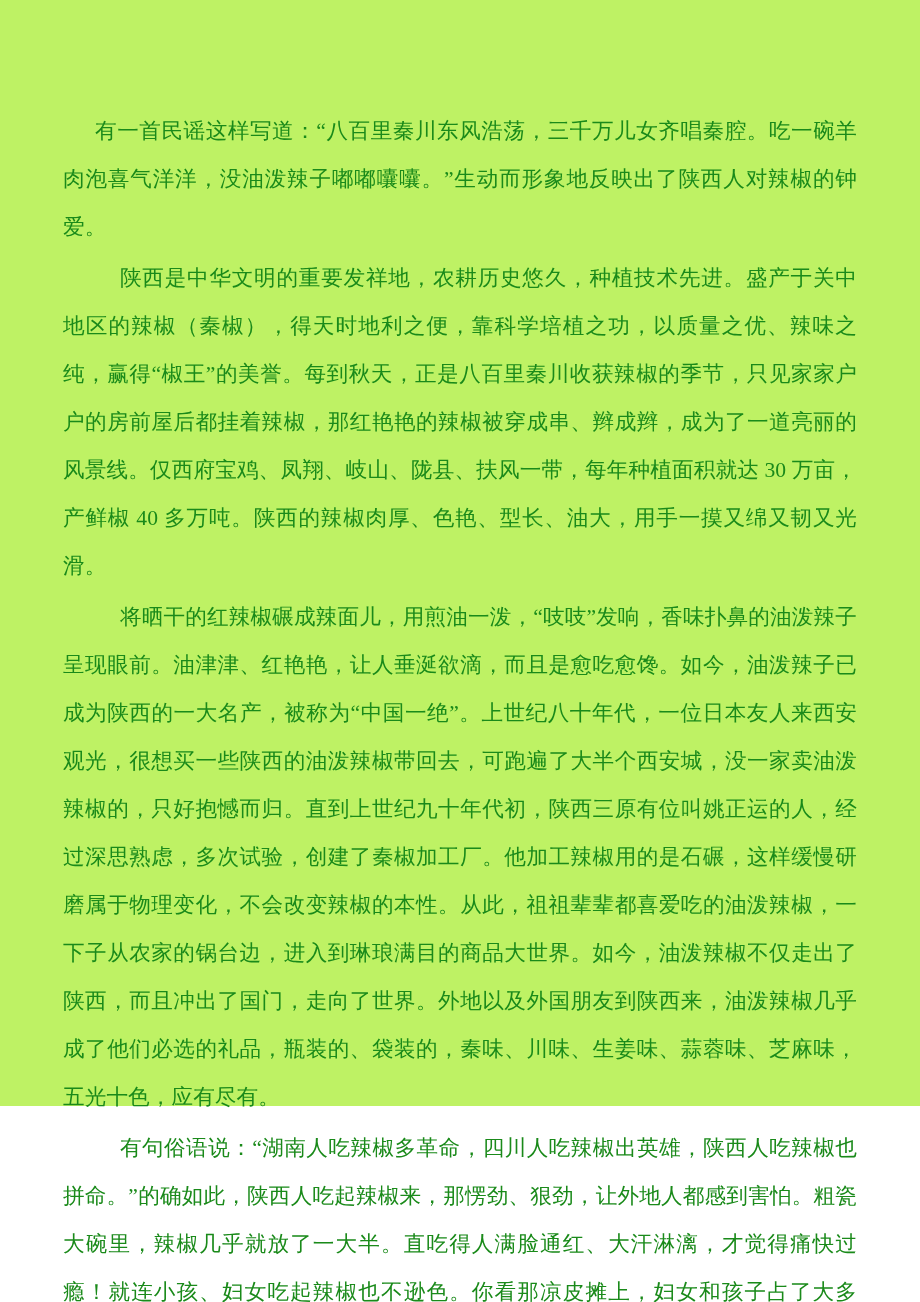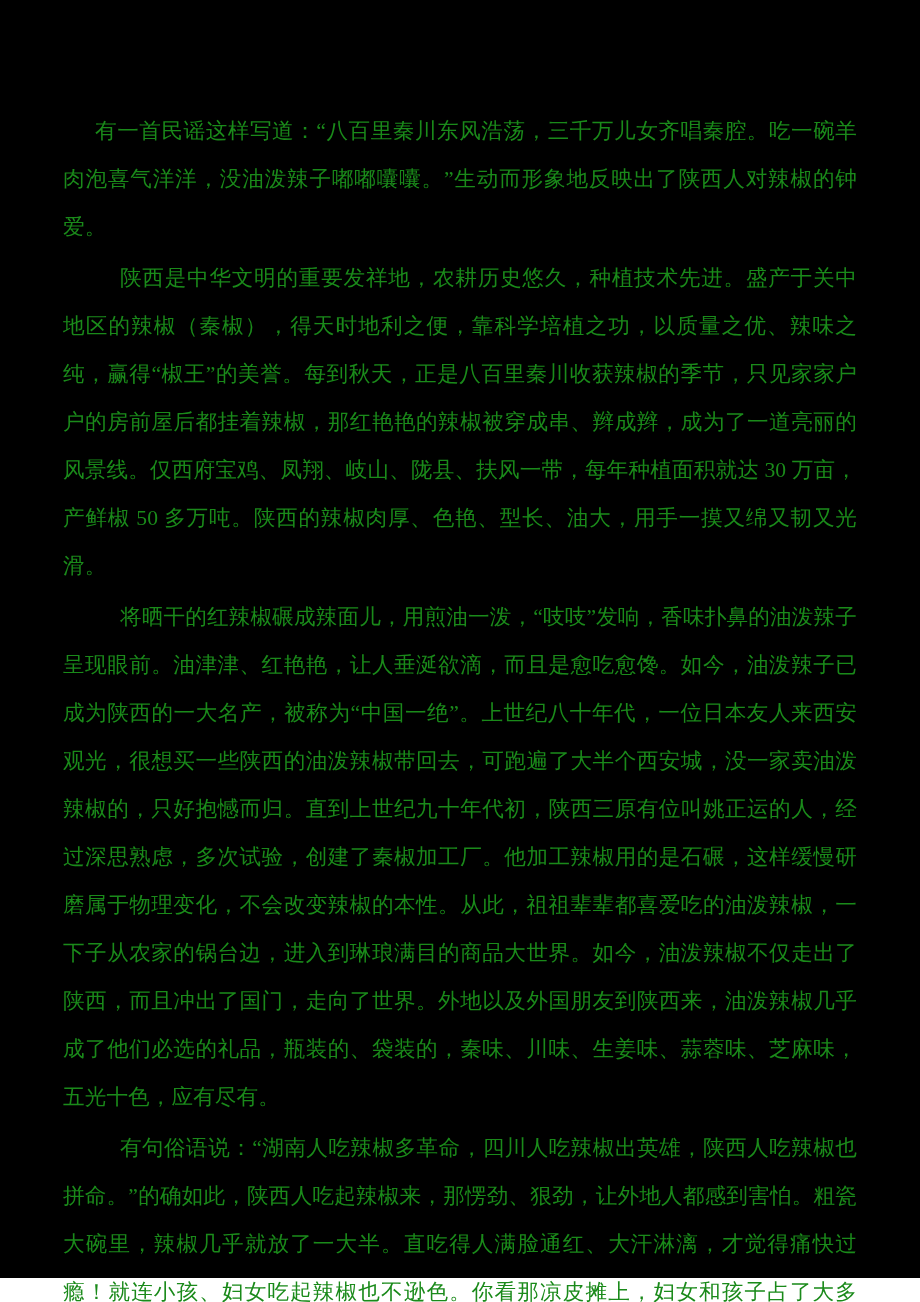--- a/index.html
+++ b/index.html
@@ -9,37 +9,37 @@
   }
   body {
     width: 920px;
     height: 1302px;
     overflow: hidden;
     font-family: "Liberation Serif", "DejaVu Serif", serif;
   }
   .page {
     box-sizing: border-box;
     width: 920px;
-    height: 1278px;
+    height: 1106px;
     padding: 107px 63px 0 63px;
-    background: #000000;
+    background: #bef264;
   }
   .para {
     margin: 0 0 3px 0;
     font-size: 21.6px;
     line-height: 48px;
     text-align: justify;
     text-justify: inter-ideograph;
     letter-spacing: 0.1px;
     word-break: break-all;
   }
   .para.indent-small { text-indent: 32px; }
   .para.indent-large { text-indent: 57px; }
 </style>
 </head>
 <body>
 
 <div class="page">
   <p class="para indent-small" style="color: rgb(26, 138, 26);">有一首民谣这样写道：“八百里秦川东风浩荡，三千万儿女齐唱秦腔。吃一碗羊肉泡喜气洋洋，没油泼辣子嘟嘟囔囔。”生动而形象地反映出了陕西人对辣椒的钟爱。</p>
-  <p class="para indent-large" style="color: rgb(26, 138, 26);">陕西是中华文明的重要发祥地，农耕历史悠久，种植技术先进。盛产于关中地区的辣椒（秦椒），得天时地利之便，靠科学培植之功，以质量之优、辣味之纯，赢得“椒王”的美誉。每到秋天，正是八百里秦川收获辣椒的季节，只见家家户户的房前屋后都挂着辣椒，那红艳艳的辣椒被穿成串、辫成辫，成为了一道亮丽的风景线。仅西府宝鸡、凤翔、岐山、陇县、扶风一带，每年种植面积就达 30 万亩，产鲜椒 50 多万吨。陕西的辣椒肉厚、色艳、型长、油大，用手一摸又绵又韧又光滑。</p>
+  <p class="para indent-large" style="color: rgb(26, 138, 26);">陕西是中华文明的重要发祥地，农耕历史悠久，种植技术先进。盛产于关中地区的辣椒（秦椒），得天时地利之便，靠科学培植之功，以质量之优、辣味之纯，赢得“椒王”的美誉。每到秋天，正是八百里秦川收获辣椒的季节，只见家家户户的房前屋后都挂着辣椒，那红艳艳的辣椒被穿成串、辫成辫，成为了一道亮丽的风景线。仅西府宝鸡、凤翔、岐山、陇县、扶风一带，每年种植面积就达 30 万亩，产鲜椒 40 多万吨。陕西的辣椒肉厚、色艳、型长、油大，用手一摸又绵又韧又光滑。</p>
   <p class="para indent-large" style="color: rgb(26, 138, 26);">将晒干的红辣椒碾成辣面儿，用煎油一泼，“吱吱”发响，香味扑鼻的油泼辣子呈现眼前。油津津、红艳艳，让人垂涎欲滴，而且是愈吃愈馋。如今，油泼辣子已成为陕西的一大名产，被称为“中国一绝”。上世纪八十年代，一位日本友人来西安观光，很想买一些陕西的油泼辣椒带回去，可跑遍了大半个西安城，没一家卖油泼辣椒的，只好抱憾而归。直到上世纪九十年代初，陕西三原有位叫姚正运的人，经过深思熟虑，多次试验，创建了秦椒加工厂。他加工辣椒用的是石碾，这样缓慢研磨属于物理变化，不会改变辣椒的本性。从此，祖祖辈辈都喜爱吃的油泼辣椒，一下子从农家的锅台边，进入到琳琅满目的商品大世界。如今，油泼辣椒不仅走出了陕西，而且冲出了国门，走向了世界。外地以及外国朋友到陕西来，油泼辣椒几乎成了他们必选的礼品，瓶装的、袋装的，秦味、川味、生姜味、蒜蓉味、芝麻味，五光十色，应有尽有。</p>
   <p class="para indent-large" style="color: rgb(26, 138, 26);">有句俗语说：“湖南人吃辣椒多革命，四川人吃辣椒出英雄，陕西人吃辣椒也拼命。”的确如此，陕西人吃起辣椒来，那愣劲、狠劲，让外地人都感到害怕。粗瓷大碗里，辣椒几乎就放了一大半。直吃得人满脸通红、大汗淋漓，才觉得痛快过瘾！就连小孩、妇女吃起辣椒也不逊色。你看那凉皮摊上，妇女和孩子占了大多数。店家抓起一</p>
 </div>
 
 </body></html>

